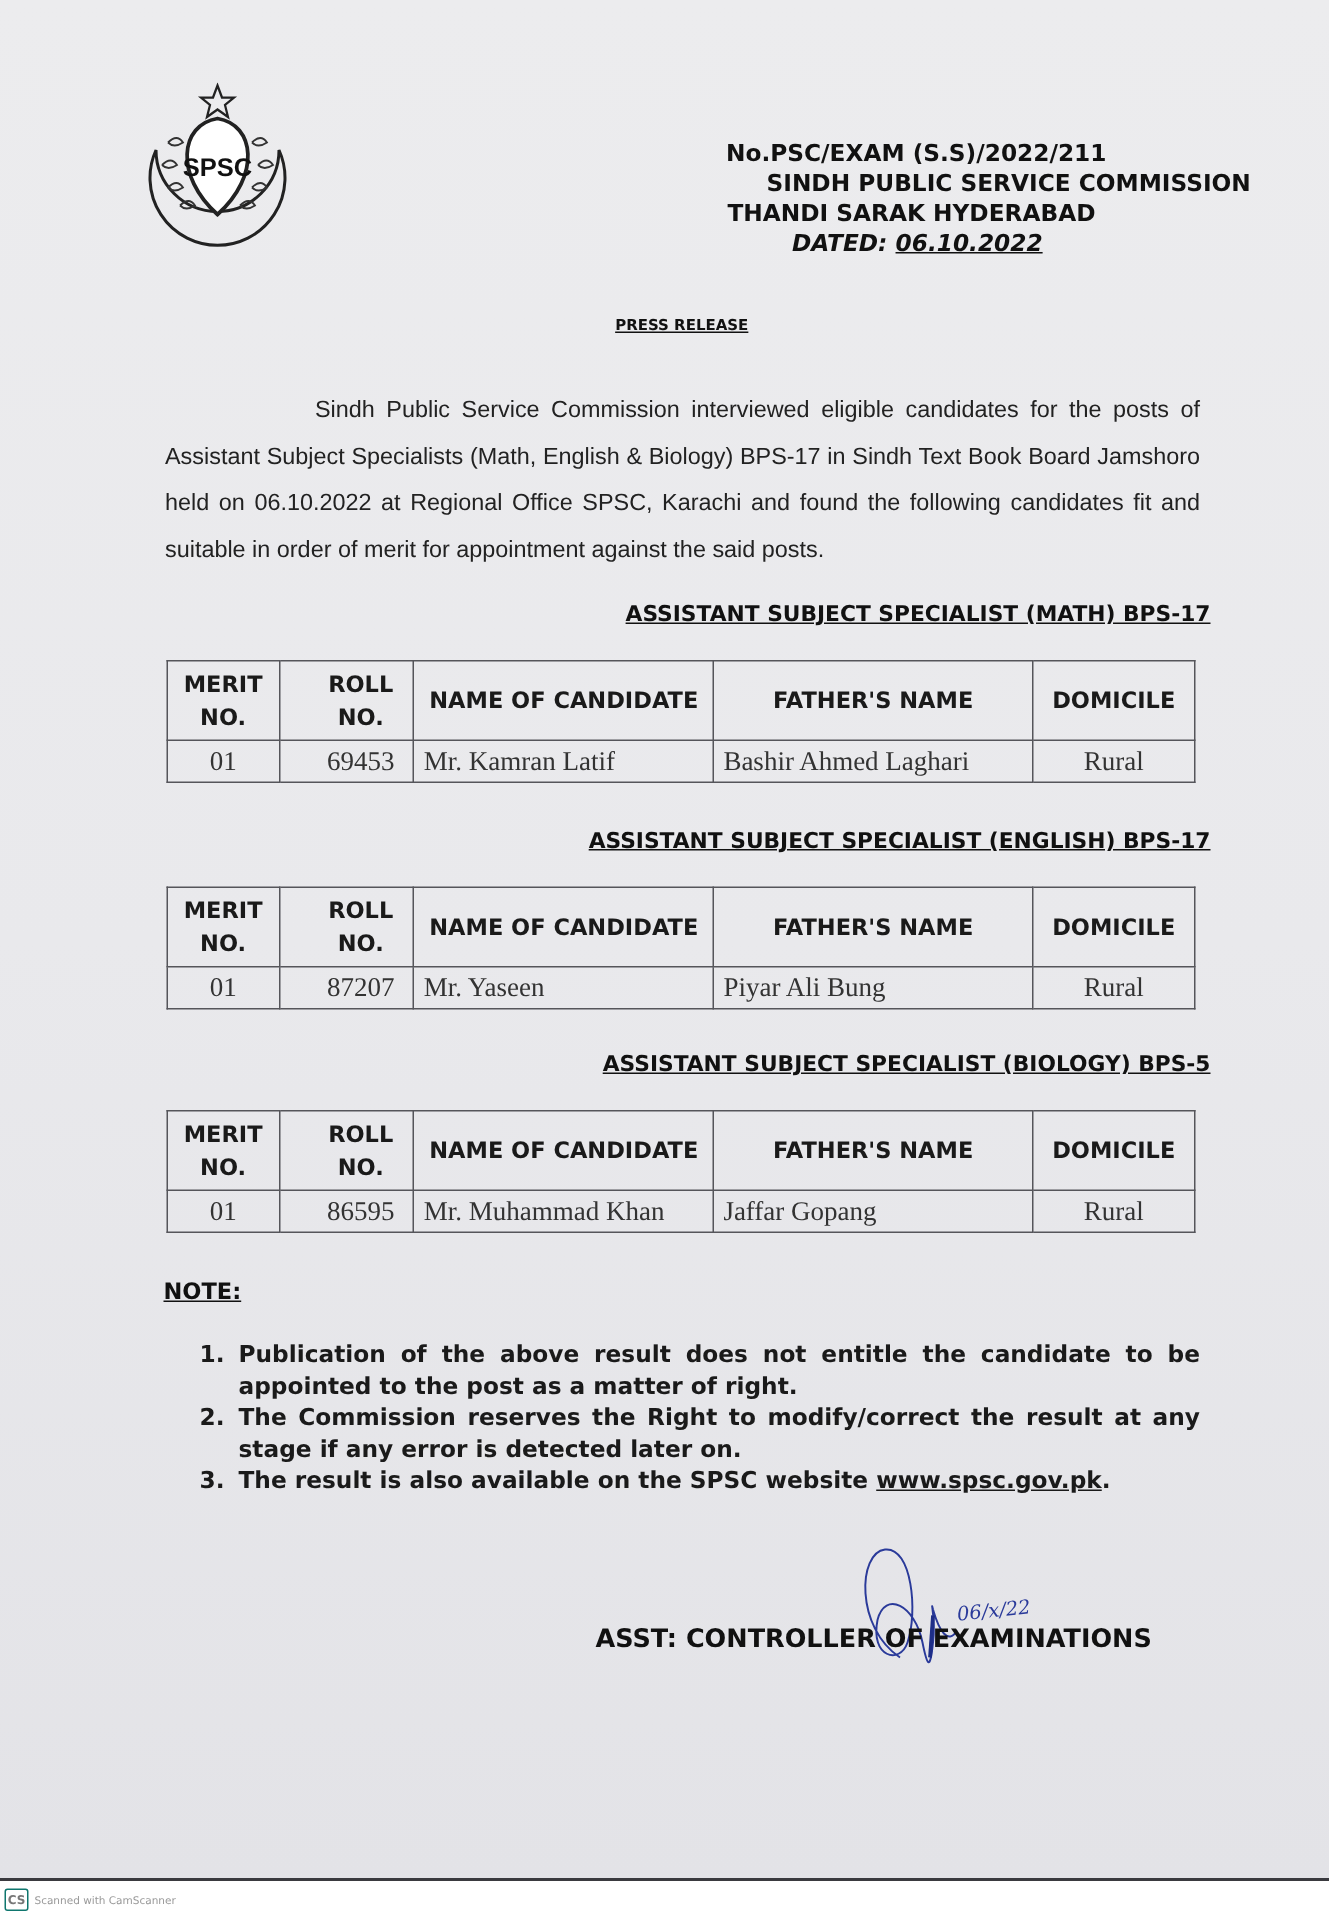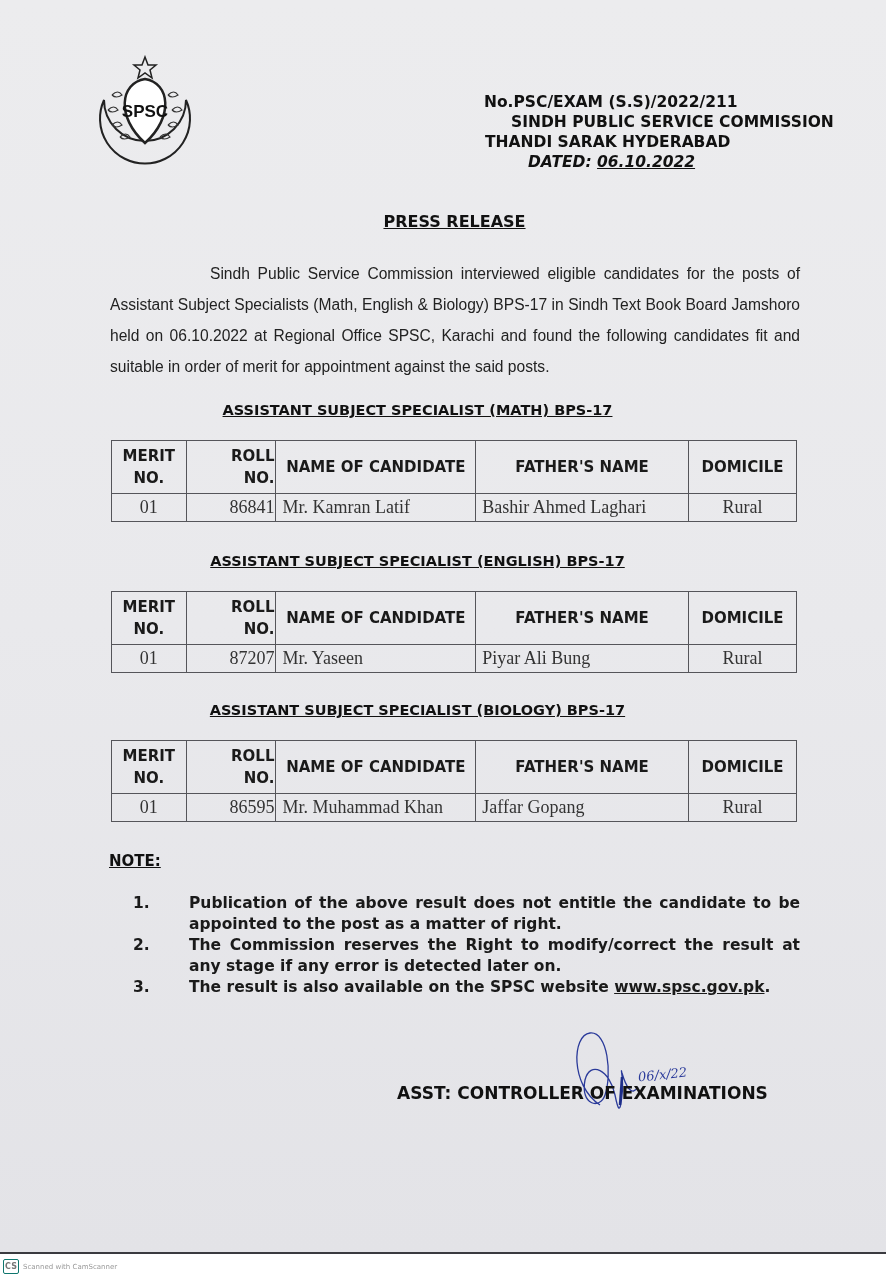--- a/index.html
+++ b/index.html
@@ -20,57 +20,57 @@
     font-weight: bold; font-size: 15.5px; line-height: 20px; color: #111;
   }
   .header-block div { white-space: nowrap; }
   .hb-ref { padding-left: 22px; }
   .hb-org { padding-left: 2px; margin-left: 47px; }
   .hb-addr { padding-left: 23px; }
   .hb-date { padding-left: 66px; font-style: italic; }
   .u { text-decoration: underline; }
   .press-title {
     position: absolute; left: 0; width: 889px; top: 212px; text-align: center;
-    font-weight: bold; font-size: 16px; text-decoration: underline; color: #111;
+    font-weight: bold; font-size: 10px; text-decoration: underline; color: #111;
     padding-left: 20px; box-sizing: border-box;
   }
   .intro {
     position: absolute; left: 110px; top: 258px; width: 690px;
     font-family: "Liberation Sans", sans-serif; font-size: 15.6px; line-height: 31px;
     text-align: justify; text-indent: 100px; color: #222;
   }
   .sec-title {
-    position: absolute; left: 0; width: 807px; text-align: center;
+    position: absolute; left: 0; width: 807px; text-align: right;
     font-weight: bold; font-size: 14.5px; text-decoration: underline; color: #111;
     padding-left: 28px; box-sizing: border-box;
   }
   table.res {
     position: absolute; left: 111px; width: 686px; border-collapse: collapse;
     font-size: 14.5px; color: #1a1a1a;
   }
   table.res th, table.res td { border: 1.4px solid #55555a; }
   table.res th { font-weight: bold; height: 50px; line-height: 22px; font-size: 15px; }
   table.res td { height: 25px; font-family: Liberation Serif, serif; font-size: 18px; color: #333; }
   .c1 { width: 74px; text-align: center; }
-  .c2 { width: 71px; text-align: right; padding-left: 20px; }
+  .c2 { width: 71px; text-align: center; padding-left: 20px; }
   .c3 { width: 205px; text-align: center; }
   .c4 { width: 222px; text-align: center; }
   .c5 { width: 108px; text-align: center; }
   td.left { text-align: left; padding-left: 6px; }
   .note-title {
     position: absolute; left: 109px; top: 852px;
     font-weight: bold; font-size: 15px; text-decoration: underline; color: #111;
   }
   ol.notes {
     position: absolute; left: 133px; top: 893px; width: 667px; margin: 0; padding: 0;
     list-style: none; font-weight: bold; font-size: 15.5px; line-height: 21px; color: #1a1a1a;
   }
   ol.notes li { display: flex; }
   ol.notes li .num { width: 26px; flex: none; }
-  ol.notes li .txt { flex: 1; text-align: justify; margin-left: 30px; }
+  ol.notes li .txt { flex: 1; text-align: justify; }
   .signature-title {
     position: absolute; left: 397px; top: 1083px; width: 405px;
     font-weight: bold; font-size: 17px; color: #111; white-space: nowrap;
   }
   .sig-svg { position: absolute; left: 560px; top: 1025px; width: 150px; height: 100px; }
   .sig-date {
     position: absolute; left: 638px; top: 1067px; font-family: "DejaVu Serif", serif;
     font-style: italic; font-size: 13px; color: #2a3a9a; transform: rotate(-6deg);
   }
   .scanner-mark {
@@ -119,21 +119,21 @@
     <tbody>
         <tr>
       <th class="c1"><span>MERIT</span><br><span>NO.</span></th>
       <th class="c2"><span>ROLL</span><br><span>NO.</span></th>
       <th class="c3">NAME OF CANDIDATE</th>
       <th class="c4">FATHER'S NAME</th>
       <th class="c5">DOMICILE</th>
     </tr>
     <tr>
       <td class="c1">01</td>
-      <td class="c2">86841</td>
+      <td class="c2">69453</td>
       <td class="c3 left">Mr. Kamran Latif</td>
       <td class="c4 left">Bashir Ahmed Laghari</td>
       <td class="c5">Rural</td>
     </tr>
   </tbody>
     </table>
 
   <div class="sec-title" style="top:553px;">ASSISTANT SUBJECT SPECIALIST (ENGLISH) BPS-17</div>
   <table class="res" style="top:591px;">
     <tbody>
@@ -147,21 +147,21 @@
     <tr>
       <td class="c1">01</td>
       <td class="c2">87207</td>
       <td class="c3 left">Mr. Yaseen</td>
       <td class="c4 left">Piyar Ali Bung</td>
       <td class="c5">Rural</td>
     </tr>
   </tbody>
     </table>
 
-  <div class="sec-title" style="top:702px;">ASSISTANT SUBJECT SPECIALIST (BIOLOGY) BPS-17</div>
+  <div class="sec-title" style="top:702px;">ASSISTANT SUBJECT SPECIALIST (BIOLOGY) BPS-5</div>
   <table class="res" style="top:740px;">
     <tbody>
         <tr>
       <th class="c1"><span>MERIT</span><br><span>NO.</span></th>
       <th class="c2"><span>ROLL</span><br><span>NO.</span></th>
       <th class="c3">NAME OF CANDIDATE</th>
       <th class="c4">FATHER'S NAME</th>
       <th class="c5">DOMICILE</th>
     </tr>
     <tr>

